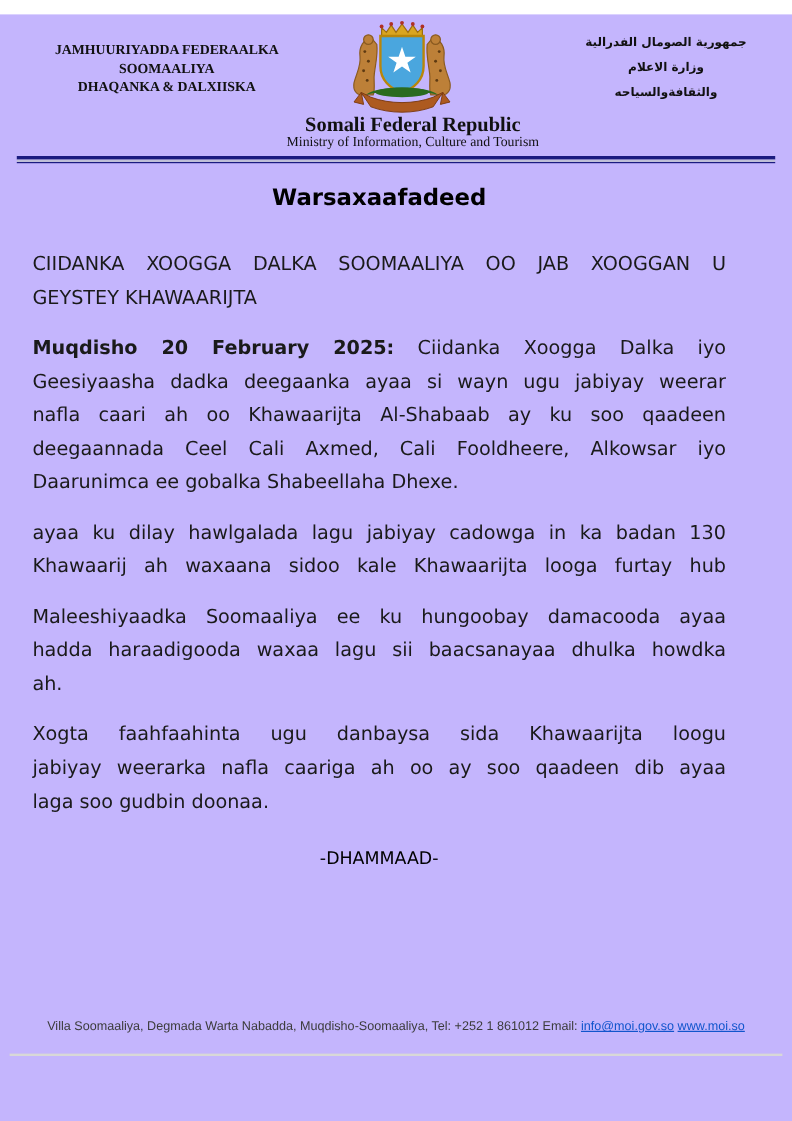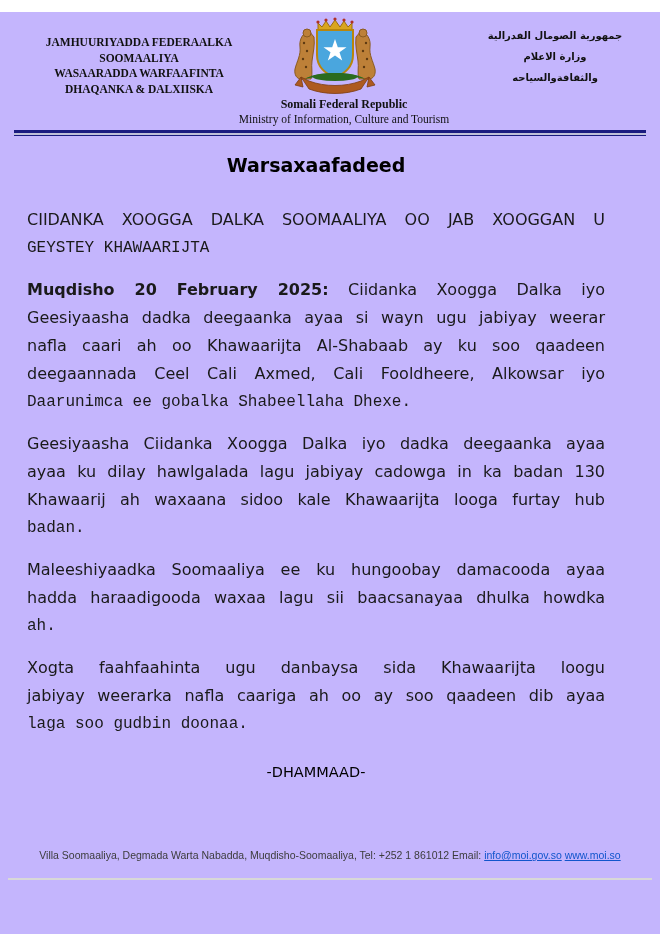--- a/index.html
+++ b/index.html
@@ -19,21 +19,21 @@
     position:absolute; top:23px; left:26px; width:226px;
     font-family:"Liberation Serif", serif;
     font-weight:bold; font-size:11.5px; line-height:15.5px;
     text-align:center; color:#111;
   }
   .emblem { position:absolute; top:5px; left:287px; }
   .hdr-captions {
     position:absolute; top:84px; left:210px; width:268px;
     text-align:center; font-family:"Liberation Serif", serif; color:#111;
   }
-  .hdr-captions .cap1 { font-weight:bold; font-size:12px; line-height:16px; }
+  .hdr-captions .cap1 { font-weight:bold; font-size:17px; line-height:16px; }
   .hdr-captions .cap2 { font-size:11.5px; line-height:14px; }
   .hdr-arabic {
     position:absolute; top:13px; right:4px; width:202px;
     direction:rtl; text-align:center;
     font-family:"DejaVu Sans", sans-serif;
     font-weight:bold; font-size:10px; line-height:21px; color:#111;
   }
 
   
   .divider { position:absolute; top:118px; left:14px; right:14px; }
@@ -48,21 +48,21 @@
     margin-bottom:29px; color:#000;
   }
   .para { margin-top:14px; }
   .para:first-of-type { margin-top:0; }
   .line {
     font-size:16px; line-height:28px;
     text-align:justify; text-align-last:justify;
     white-space:nowrap; overflow:visible;
   }
   .line { white-space:normal; }
-  .line.last { text-align-last:left;font-family:Liberation Mono, monospace; }
+  .line.last { text-align-last:left; }
   .lead { font-weight:bold; }
   .end-mark {
     margin-top:26px; text-align:center;
     font-weight:normal; font-size:14.5px; color:#000;
   }
 
   
   .footer-rule { position:absolute; top:866px; left:8px; right:8px; height:2px; background:#d8d8d8; }
   .footer {
     position:absolute; top:837px; left:0; width:660px;
@@ -72,21 +72,20 @@
   .footer a { color:#1155cc; text-decoration:underline; }
 </style>
 </head>
 <body>
 
 <div class="page">
 
   <div class="hdr-left">
     <div>JAMHUURIYADDA FEDERAALKA</div>
     <div>SOOMAALIYA</div>
-    <div>WASAARADDA WARFAAFINTA</div>
     <div>DHAQANKA &amp; DALXIISKA</div>
   </div>
 
   <div class="emblem">
     <svg width="96" height="80" viewBox="0 0 96 80">
 
       <g>
         <path d="M22,14 C16,16 12,22 13,30 C14,38 10,44 8,52 C7,58 10,62 14,62 L24,62 C26,56 24,50 25,44 C26,36 28,28 27,20 Z" fill="#bd8038" stroke="#8a5a20" stroke-width="1"></path>
         <circle cx="20" cy="16" r="4" fill="#bd8038" stroke="#8a5a20" stroke-width="1"></circle>
         <circle cx="17" cy="26" r="1.2" fill="#5e3a12"></circle>
@@ -158,24 +157,22 @@
 
     <div class="para">
       <div class="line"><span class="lead">Muqdisho 20 February 2025:</span><span> Ciidanka Xoogga Dalka iyo</span></div>
       <div class="line">Geesiyaasha dadka deegaanka ayaa si wayn ugu jabiyay weerar</div>
       <div class="line">nafla caari ah oo Khawaarijta Al-Shabaab ay ku soo qaadeen</div>
       <div class="line">deegaannada Ceel Cali Axmed, Cali Fooldheere, Alkowsar iyo</div>
       <div class="line last">Daarunimca ee gobalka Shabeellaha Dhexe.</div>
     </div>
 
     <div class="para">
-      <div class="line">Geesiyaasha Ciidanka Xoogga Dalka iyo dadka deegaanka ayaa</div>
       <div class="line">ayaa ku dilay hawlgalada lagu jabiyay cadowga in ka badan 130</div>
       <div class="line">Khawaarij ah waxaana sidoo kale Khawaarijta looga furtay hub</div>
-      <div class="line last">badan.</div>
     </div>
 
     <div class="para">
       <div class="line">Maleeshiyaadka Soomaaliya ee ku hungoobay damacooda ayaa</div>
       <div class="line">hadda haraadigooda waxaa lagu sii baacsanayaa dhulka howdka</div>
       <div class="line last">ah.</div>
     </div>
 
     <div class="para">
       <div class="line">Xogta faahfaahinta ugu danbaysa sida Khawaarijta loogu</div>

